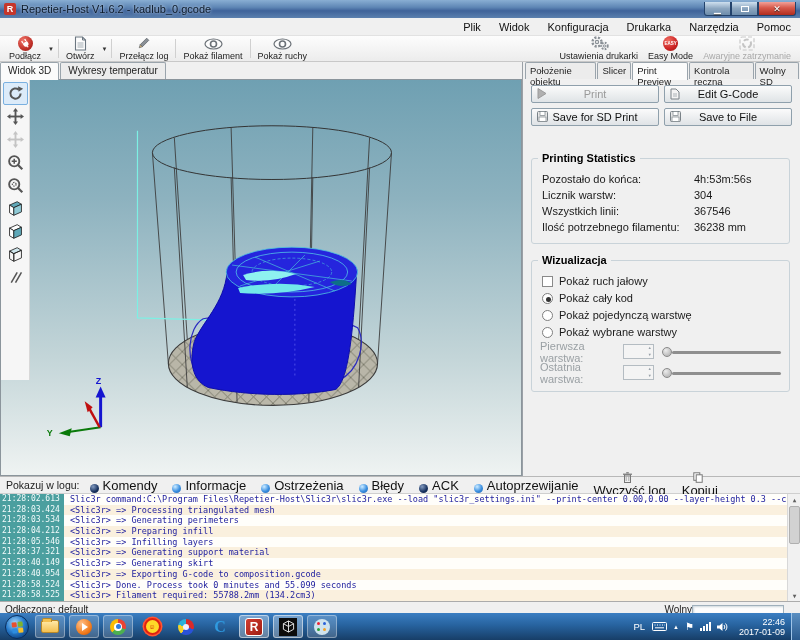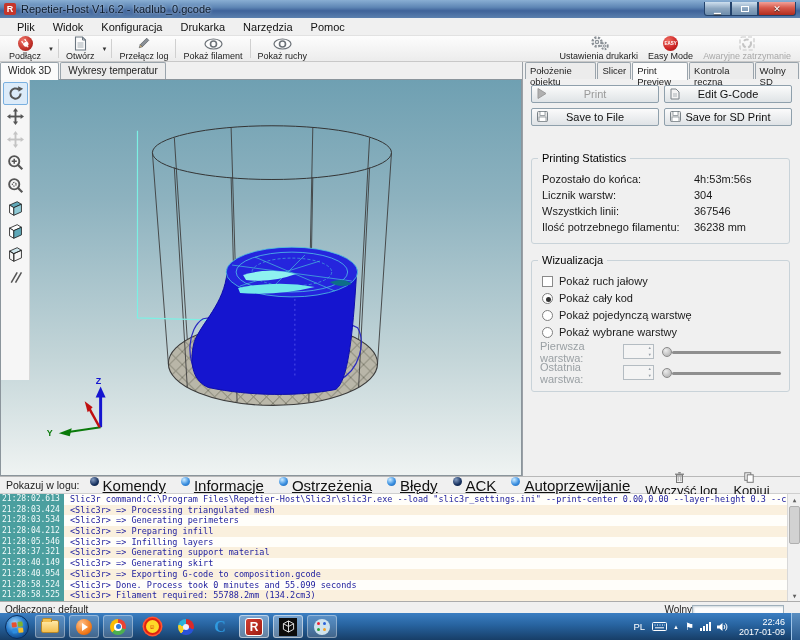--- a/index.html
+++ b/index.html
@@ -17,21 +17,21 @@
   .win-btn { width:27px; height:14px; border:1px solid #23426b; border-top:none;
     background:linear-gradient(180deg,#cfe0ef,#8ca6c0 50%,#6d8cab); display:flex; align-items:center;
     justify-content:center; font-size:9px; color:#fff; text-shadow:0 1px 1px #222; }
   .win-btn.min { border-radius:0 0 0 3px; }
   .win-btn.close { width:38px; border-radius:0 0 3px 0;
     background:linear-gradient(180deg,#f2a198,#d6584a 45%,#b02d1f); }
   .win-btn .sq { width:8px; height:6px; border:1px solid #fff; }
 
   
   #menubar { position:absolute; left:0; top:18px; width:800px; height:18px; background:#f0f0f0;
-    display:flex; align-items:center; padding-left:8px; border-bottom:1px solid #e2e2e2;}
+    display:flex; align-items:center; padding-left:8px; border-bottom:1px solid #e2e2e2;justify-content:flex-end;}
   .menu-item { font-size:11px; color:#111; padding:2px 9px; }
 
   
   #toolbar { position:absolute; left:0; top:36px; width:800px; height:26px;
     background:linear-gradient(180deg,#fdfdfd,#ececec); border-bottom:1px solid #c8c8c8;
     display:flex; align-items:stretch; padding:0 4px; }
   .tb-item { display:flex; flex-direction:column; align-items:center; justify-content:center;
     padding:0 5px; position:relative; }
   .tb-item .ic { height:15px; display:flex; align-items:center; justify-content:center; }
   .tb-item .lb { font-size:9px; color:#222; line-height:10px; white-space:nowrap; }
@@ -73,21 +73,21 @@
   #preview-btns { display:grid; grid-template-columns:1fr 1fr; gap:5px; padding:6px 8px 4px 8px; }
   .pv-btn { position:relative; height:18px; border:1px solid #8fa0ac; border-radius:2px;
     background:linear-gradient(180deg,#fbfbfb,#dfe3e6); font-size:11px; color:#111;
     display:flex; align-items:center; justify-content:center; }
   .pv-btn .pic { position:absolute; left:5px; top:2px; }
   .pv-btn.disabled { color:#9a9a9a; }
 
   .groupbox { position:relative; margin:16px 10px 0 8px; border:1px solid #c9d3d9; border-radius:3px;
     padding:12px 8px 8px 8px; }
   .groupbox > .gb-title { position:absolute; top:-7px; left:6px; background:#f0f0f0; padding:0 4px;
-    font-size:11px; font-weight:normal; color:#000; }
+    font-size:11px; font-weight:bold; color:#000; }
   .stat-row { display:flex; font-size:11px; line-height:16px; color:#1a1a1a; padding-left:2px; }
   .stat-row .sl { width:152px; }
 
   #viz-box .row { display:flex; align-items:center; font-size:11px; color:#1a1a1a;
     line-height:17px; height:17px; }
   .chk { width:11px; height:11px; border:1px solid #8a8a8a; background:#fff; margin:0 6px 0 2px; }
   .rad { width:11px; height:11px; border:1px solid #7e7e7e; border-radius:50%; background:#fff;
     margin:0 6px 0 2px; position:relative; }
   .rad.sel:after { content:""; position:absolute; left:2.5px; top:2.5px; width:5px; height:5px;
     border-radius:50%; background:#333; }
@@ -99,21 +99,21 @@
   .slider { position:relative; width:126px; height:12px; }
   .slider .track { position:absolute; left:10px; right:0; top:5px; height:3px; background:#8f8f8f; border-radius:2px; }
   .slider .thumb { position:absolute; left:0; top:1px; width:10px; height:10px; border-radius:50%;
     background:radial-gradient(circle at 35% 30%,#ececec,#bdbdbd 70%); border:1px solid #8a8a8a; }
 
   
   #log-header { position:absolute; left:0; top:476px; width:800px; height:18px; background:#f0f0f0;
     border-top:1px solid #b8b8b8; border-bottom:1px solid #cfcfcf; display:flex; align-items:center;
     padding-left:6px; }
   #log-header .hl { font-size:10.5px; color:#222; margin-right:10px; }
-  .filter { display:flex; align-items:flex-start; margin-right:15px; font-size:15px; color:#111;text-decoration:underline; }
+  .filter { display:flex; align-items:flex-end; margin-right:15px; font-size:13px; color:#111; }
   .filter .led { width:9px; height:9px; border-radius:50%; margin-right:4px; }
   .filter .led.on { background:radial-gradient(circle at 35% 30%,#bfe4ff 5%,#3b8fe0 55%,#1b5faa); }
   .filter .led.off { background:radial-gradient(circle at 35% 30%,#7a92b8 5%,#16305e 60%,#0a1c3a); }
   .logtool { display:flex; align-items:center; margin-right:16px; font-size:13px; color:#111;flex-direction:column; }
   .logtool svg { margin-right:4px; }
 
   #log-body { position:absolute; left:0; top:494px; width:800px; height:107px; background:#fffdf6;
     overflow:hidden; font-family:"DejaVu Sans Mono","Liberation Mono",monospace; }
   .log-row { display:flex; height:10.7px; line-height:10.7px; white-space:pre; }
   .log-row.odd { background:#faf0de; }
@@ -482,29 +482,29 @@
                 <path d="M3 6 h4 M3 8 h4" stroke="#9aa2a8" stroke-width=".8"></path>
               </svg></span>
           <span>Edit G-Code</span>
         </div>
         <div class="pv-btn">
           <span class="pic"><svg width="11" height="11" viewBox="0 0 11 11">
                 <rect x="0.5" y="0.5" width="10" height="10" rx="1" fill="#e8e8e8" stroke="#7a8288"></rect>
                 <rect x="3" y="0.5" width="5" height="4" fill="#fff" stroke="#7a8288" stroke-width=".7"></rect>
                 <rect x="2" y="6" width="7" height="4.5" fill="#fff" stroke="#7a8288" stroke-width=".7"></rect>
               </svg></span>
-          <span>Save to File</span>
+          <span>Save for SD Print</span>
         </div>
         <div class="pv-btn">
           <span class="pic"><svg width="11" height="11" viewBox="0 0 11 11">
                 <rect x="0.5" y="0.5" width="10" height="10" rx="1" fill="#e8e8e8" stroke="#7a8288"></rect>
                 <rect x="3" y="0.5" width="5" height="4" fill="#fff" stroke="#7a8288" stroke-width=".7"></rect>
                 <rect x="2" y="6" width="7" height="4.5" fill="#fff" stroke="#7a8288" stroke-width=".7"></rect>
               </svg></span>
-          <span>Save for SD Print</span>
+          <span>Save to File</span>
         </div>
       </div>
 
       <div class="groupbox" id="stats-box" style="margin-top:28px;">
         <span class="gb-title">Printing Statistics</span>
         <div id="stats-rows">
             <div class="stat-row">
               <span class="sl">Pozostało do końca:</span>
               <span class="sv">4h:53m:56s</span>
             </div>

